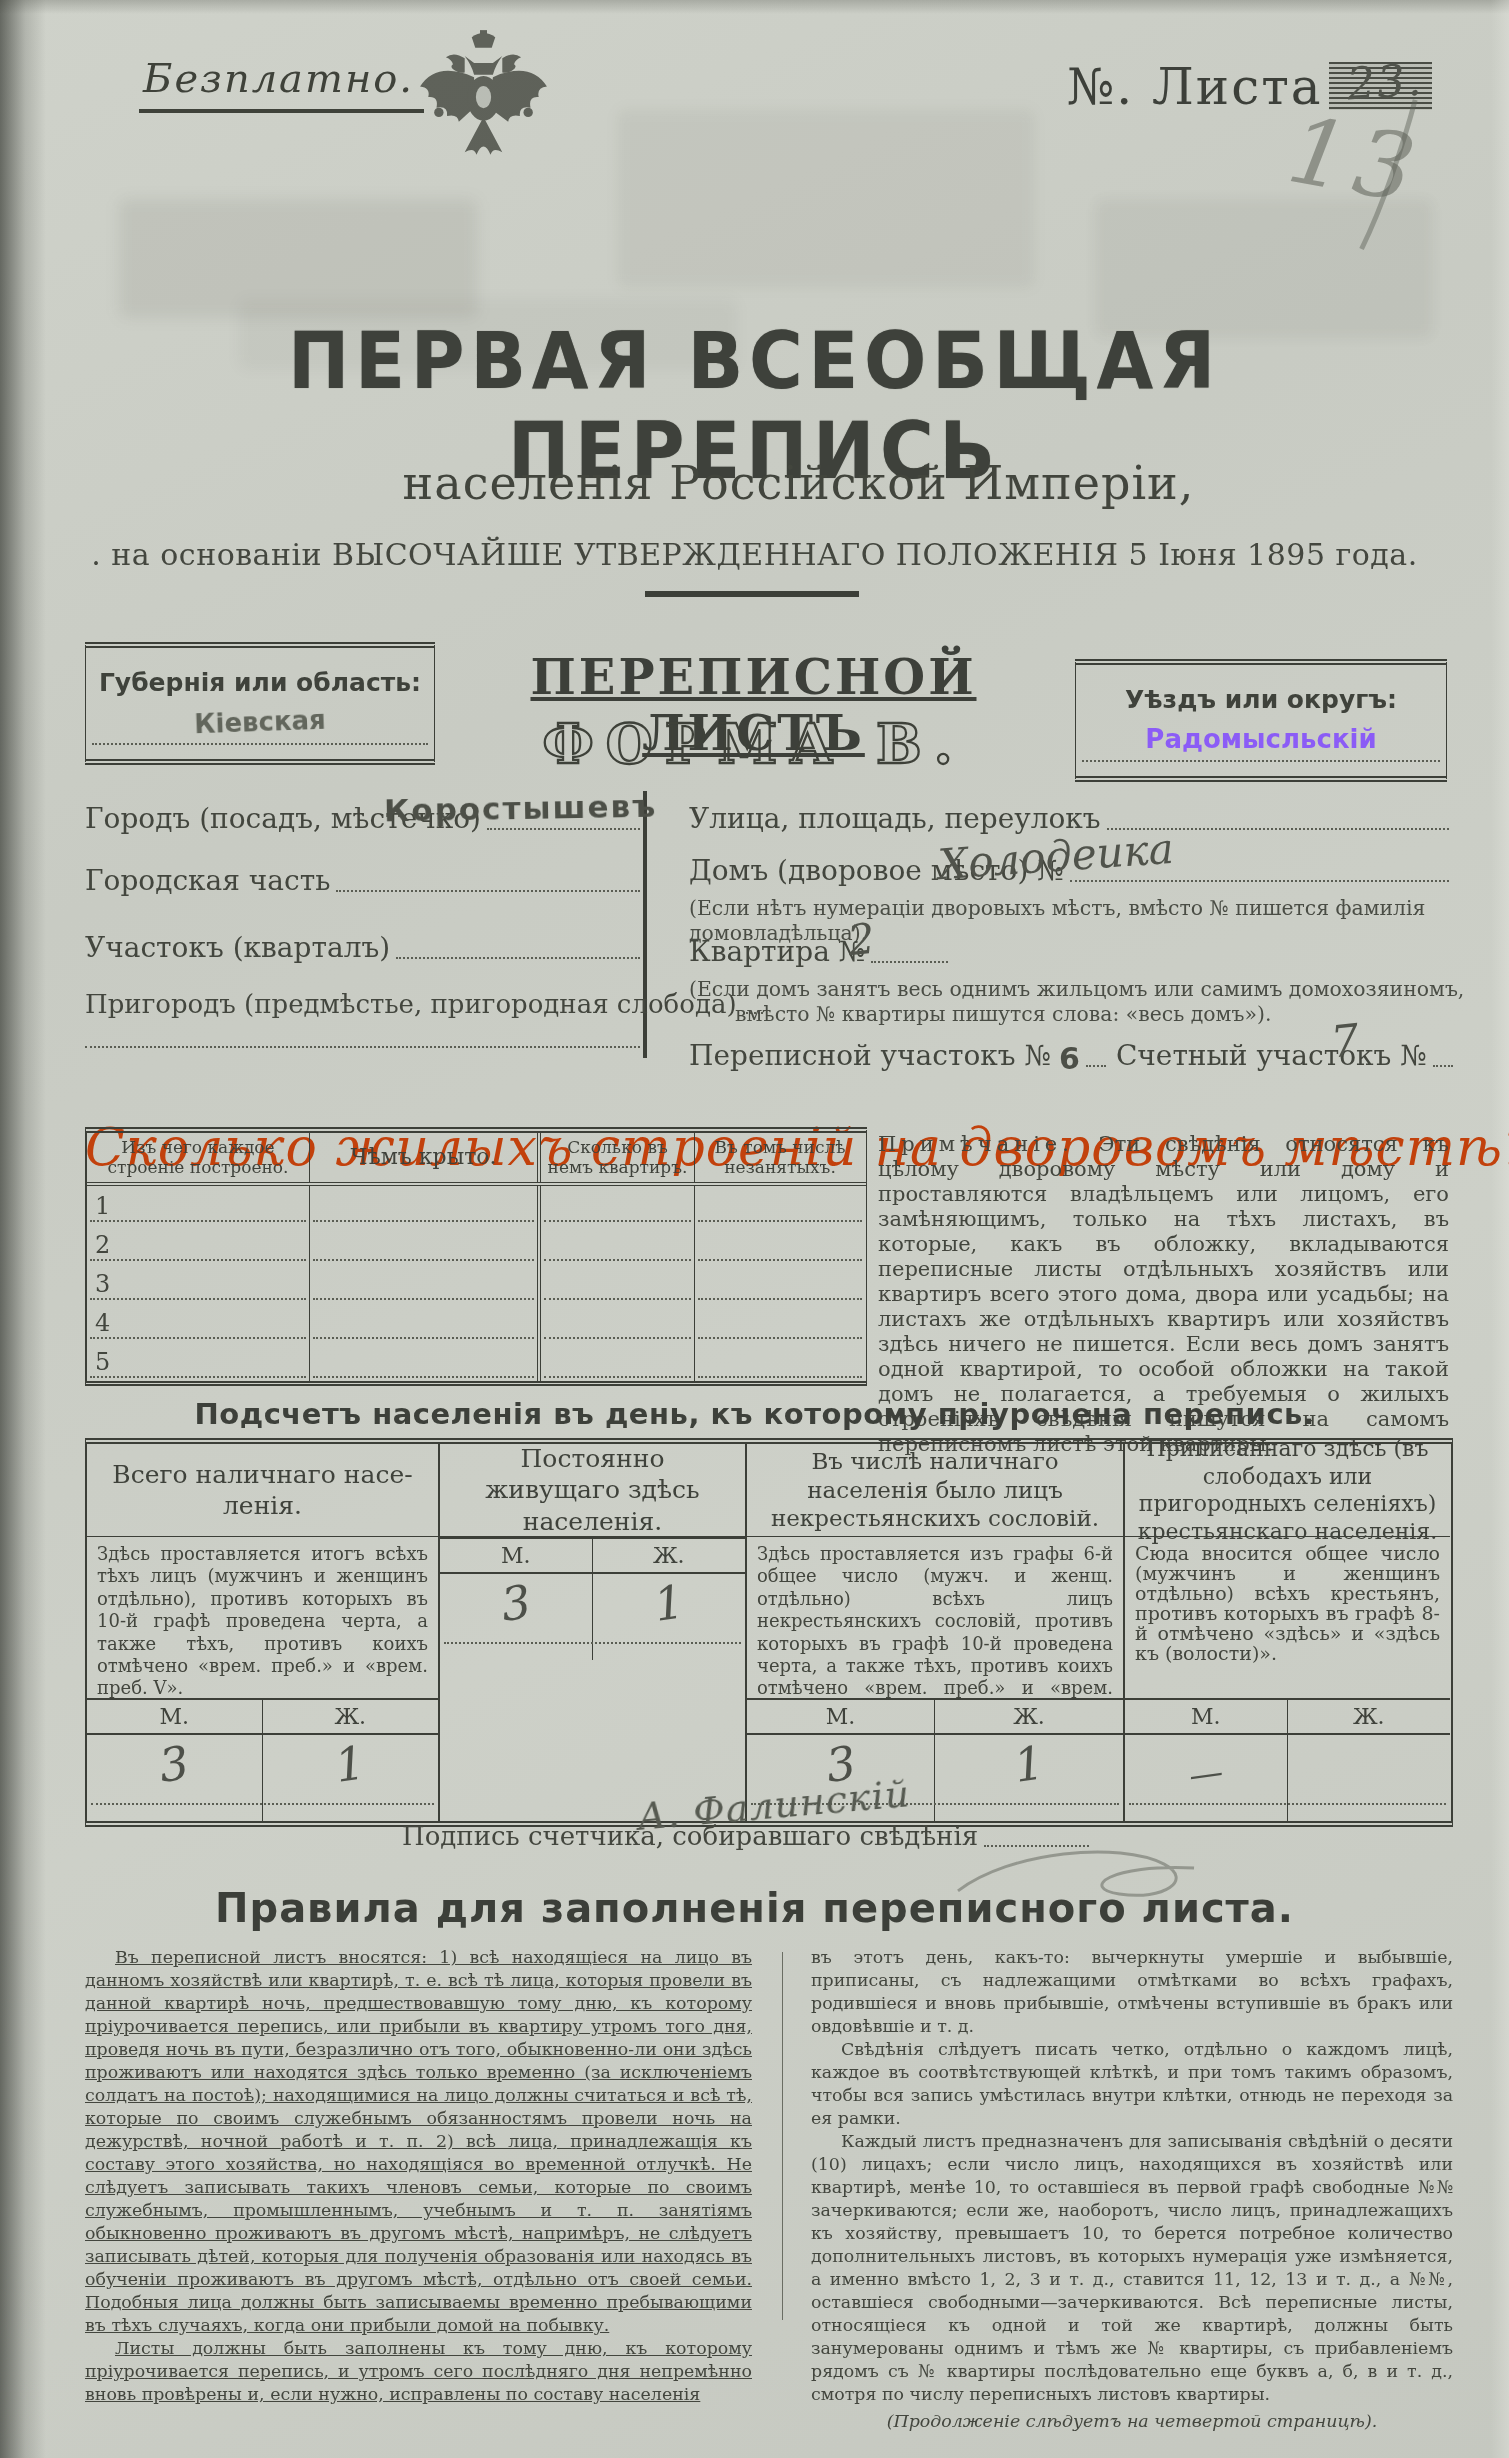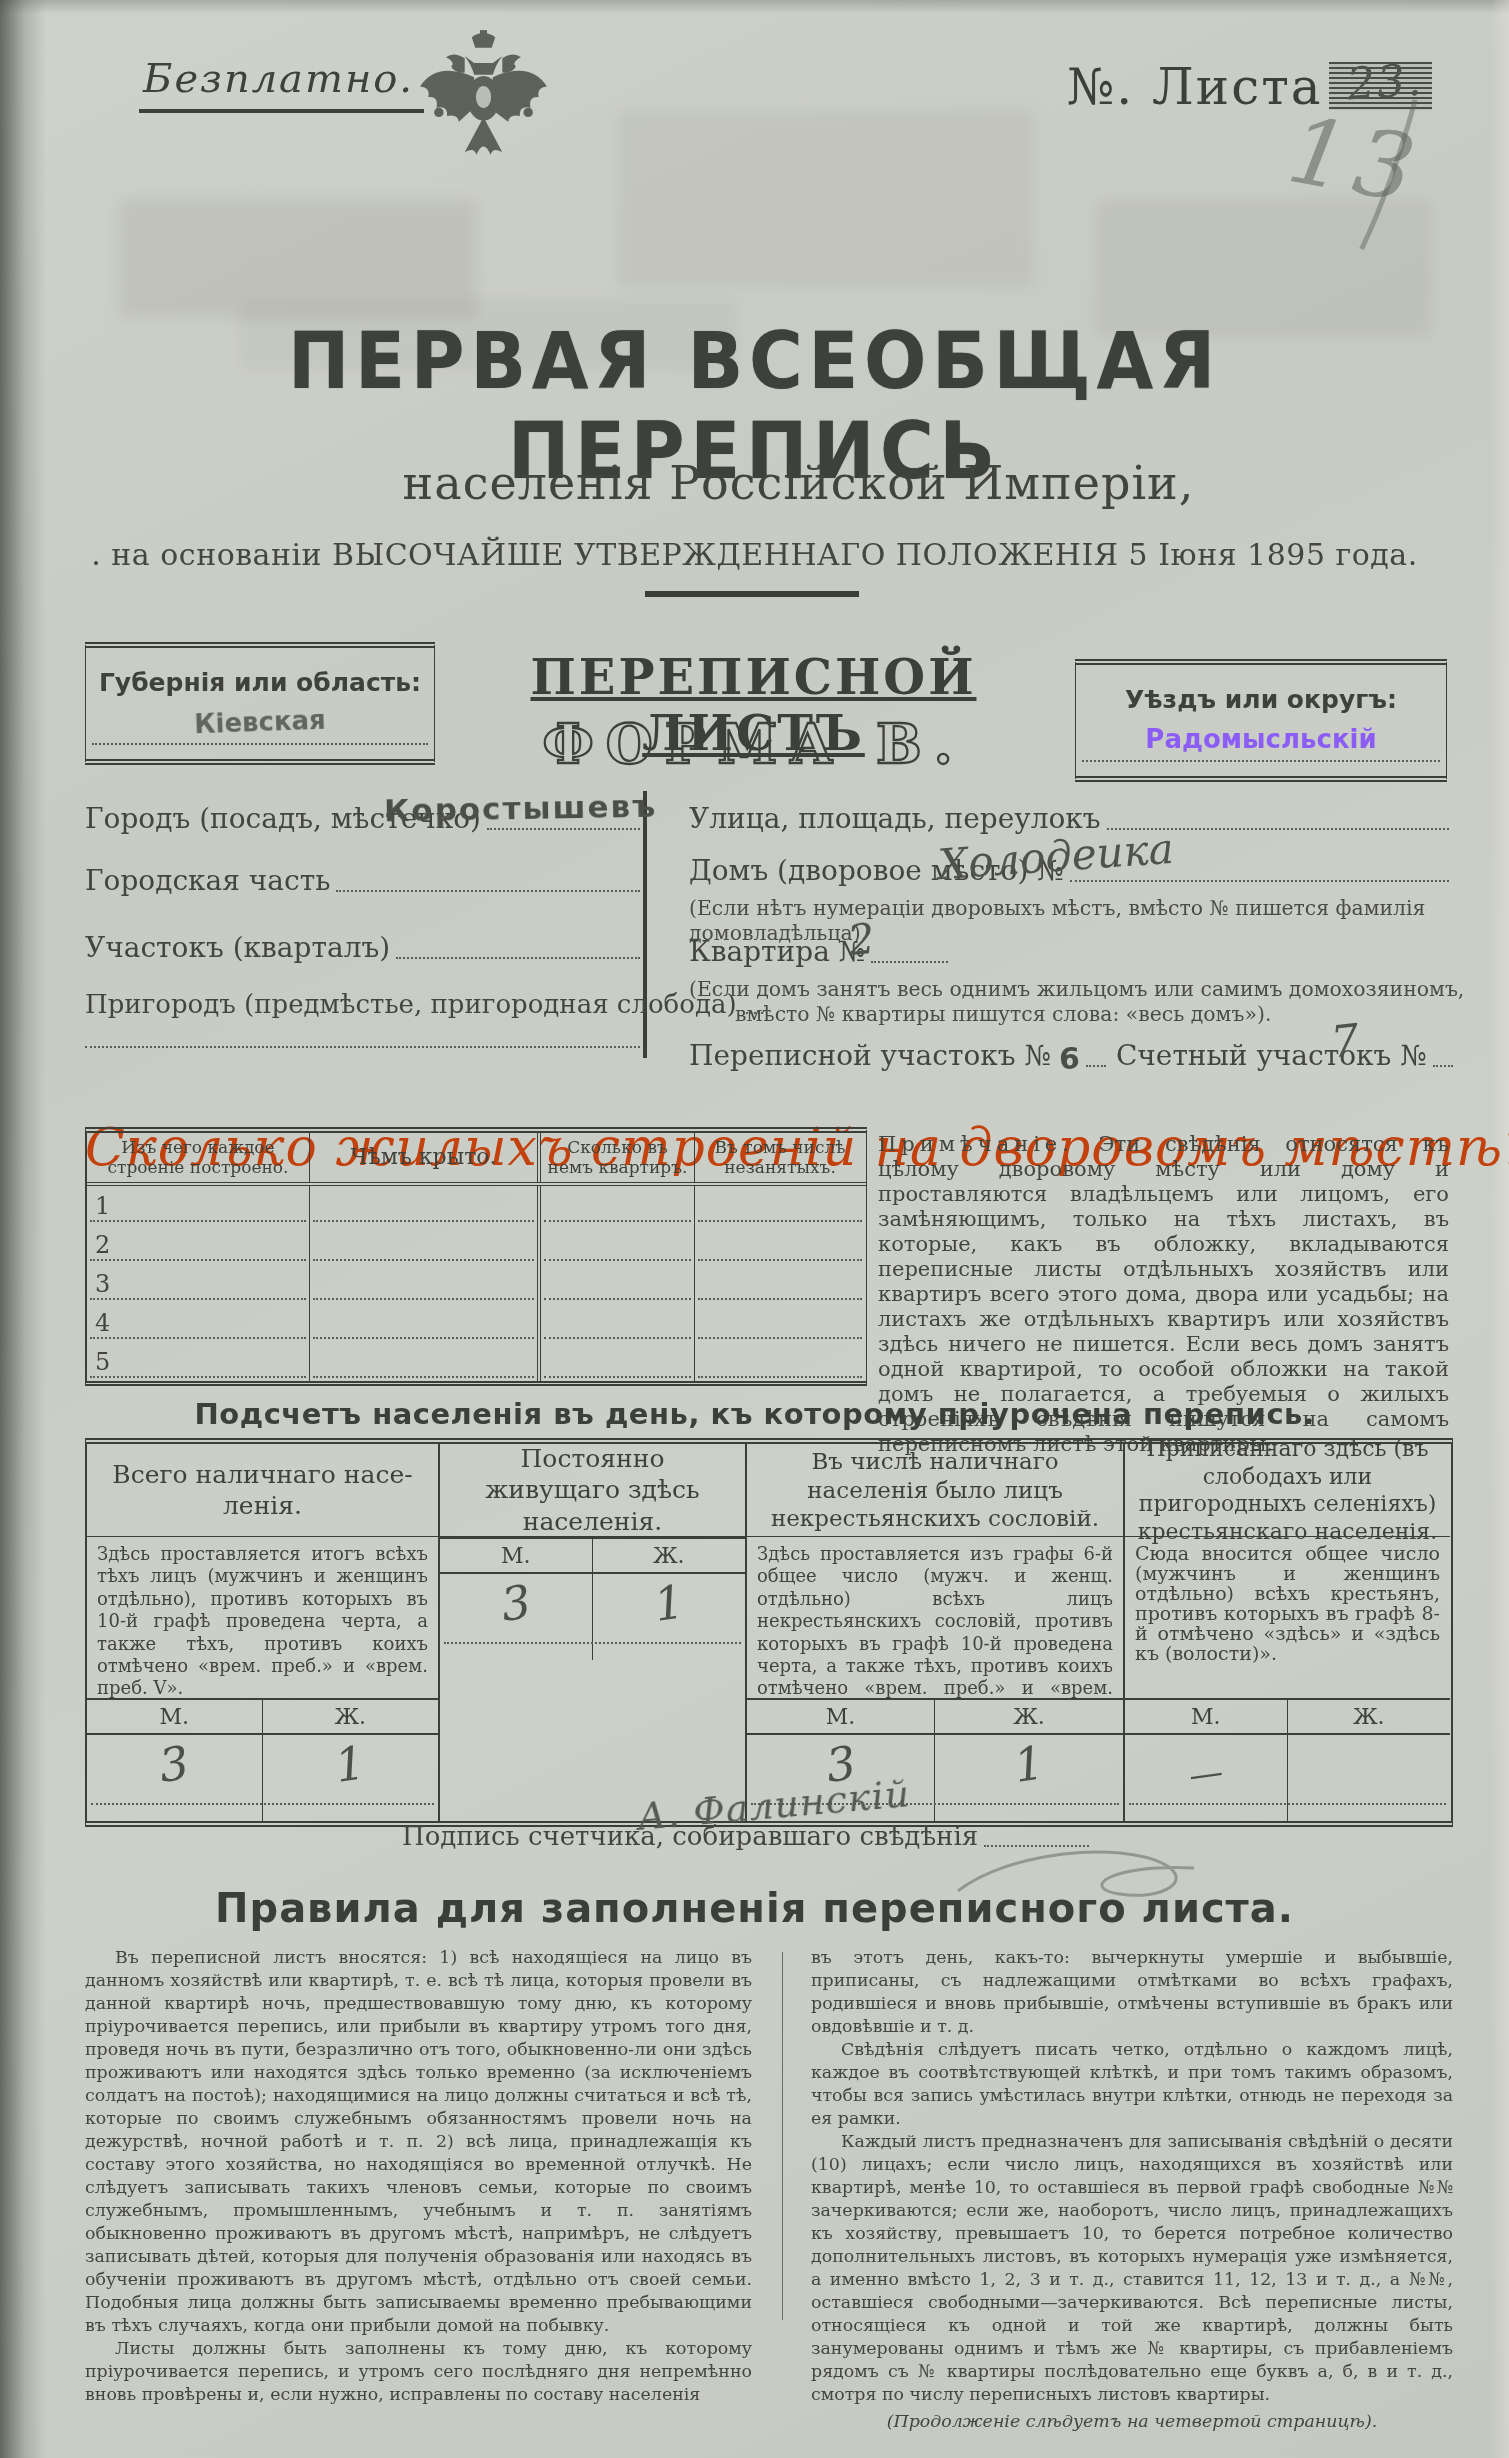--- a/index.html
+++ b/index.html
@@ -98,21 +98,21 @@
   
   .sig-row{left:402px;top:1821px;width:687px;display:flex;align-items:flex-end;}
   .sig-row .lbl{font-size:26px;color:#43463e;white-space:nowrap;}
   .sig-row .dots{flex:1;border-bottom:2px dotted #5a5d53;margin:0 0 4px 6px;}
   .sig-hw{left:637px;top:1783px;font-style:italic;font-size:38px;color:#565a51;transform:rotate(-5deg);
     letter-spacing:1px;filter:blur(0.3px);}
   
   .rules-head{left:0;top:1885px;width:100%;text-align:center;font-family:"DejaVu Sans",sans-serif;
     font-weight:bold;font-size:40px;color:#3c3f39;letter-spacing:1px;}
   .rules-col{font-size:17.4px;line-height:23px;text-align:justify;color:#43463e;}
-  .rules-left{left:85px;top:1946px;width:667px;}
+  .rules-left{left:85px;top:1946px;width:667px;text-decoration:underline;}
   .rules-right{left:811px;top:1946px;width:642px;}
   .rules-col p{margin:0;text-indent:30px;}
   .rules-sep{left:782px;top:1952px;width:1px;height:368px;background:#6a6d63;}
   .rules-footer{font-style:italic;text-align:center;text-indent:0 !important;margin-top:4px !important;}
 </style>
 </head>
 <body>
 
 <div class="abs edge-left"></div>
 <div class="abs edge-top"></div>

